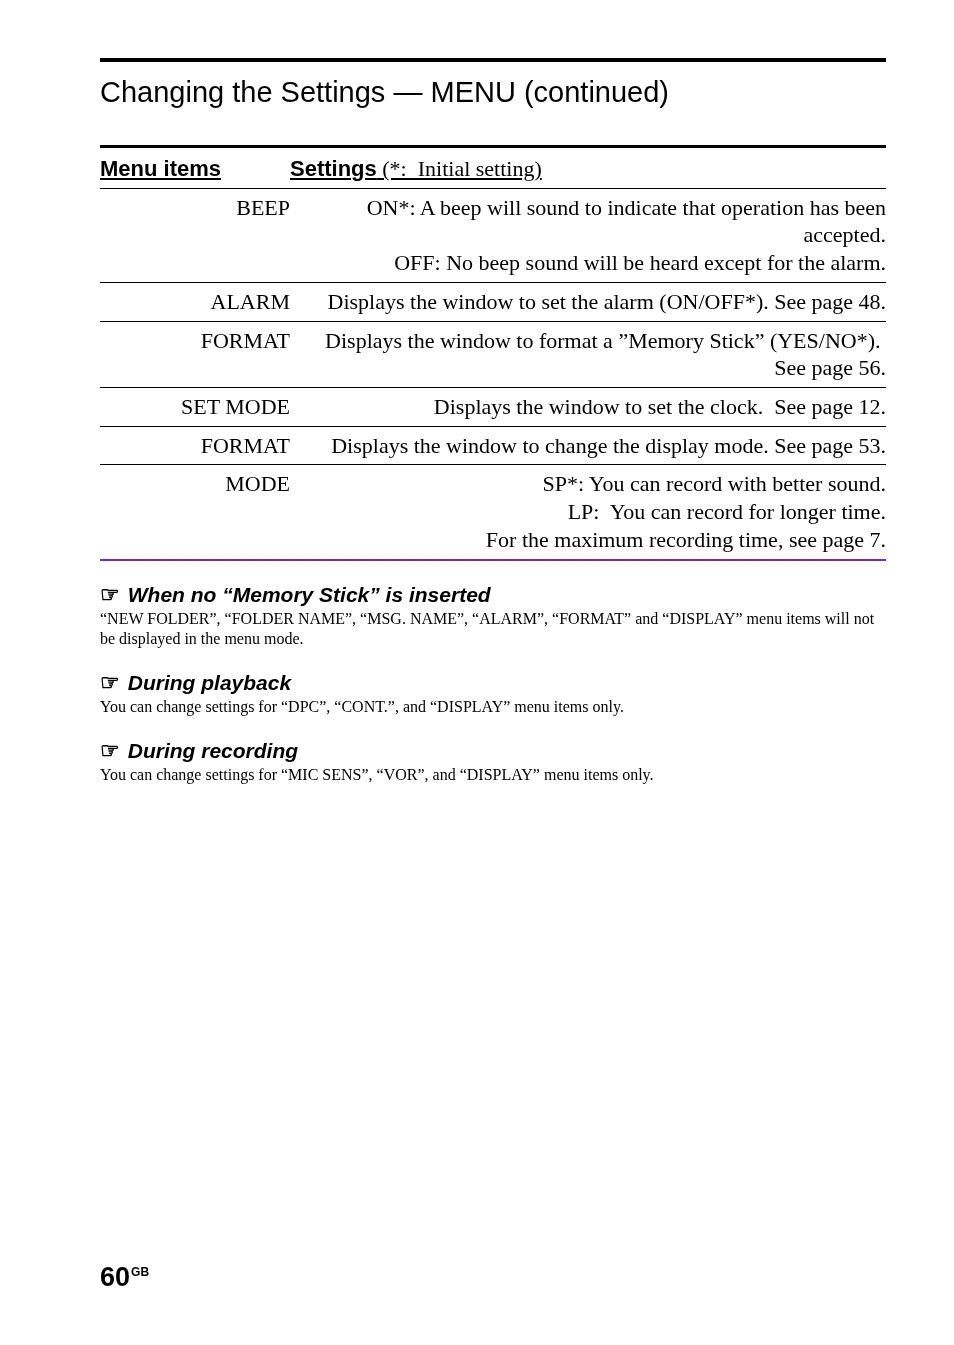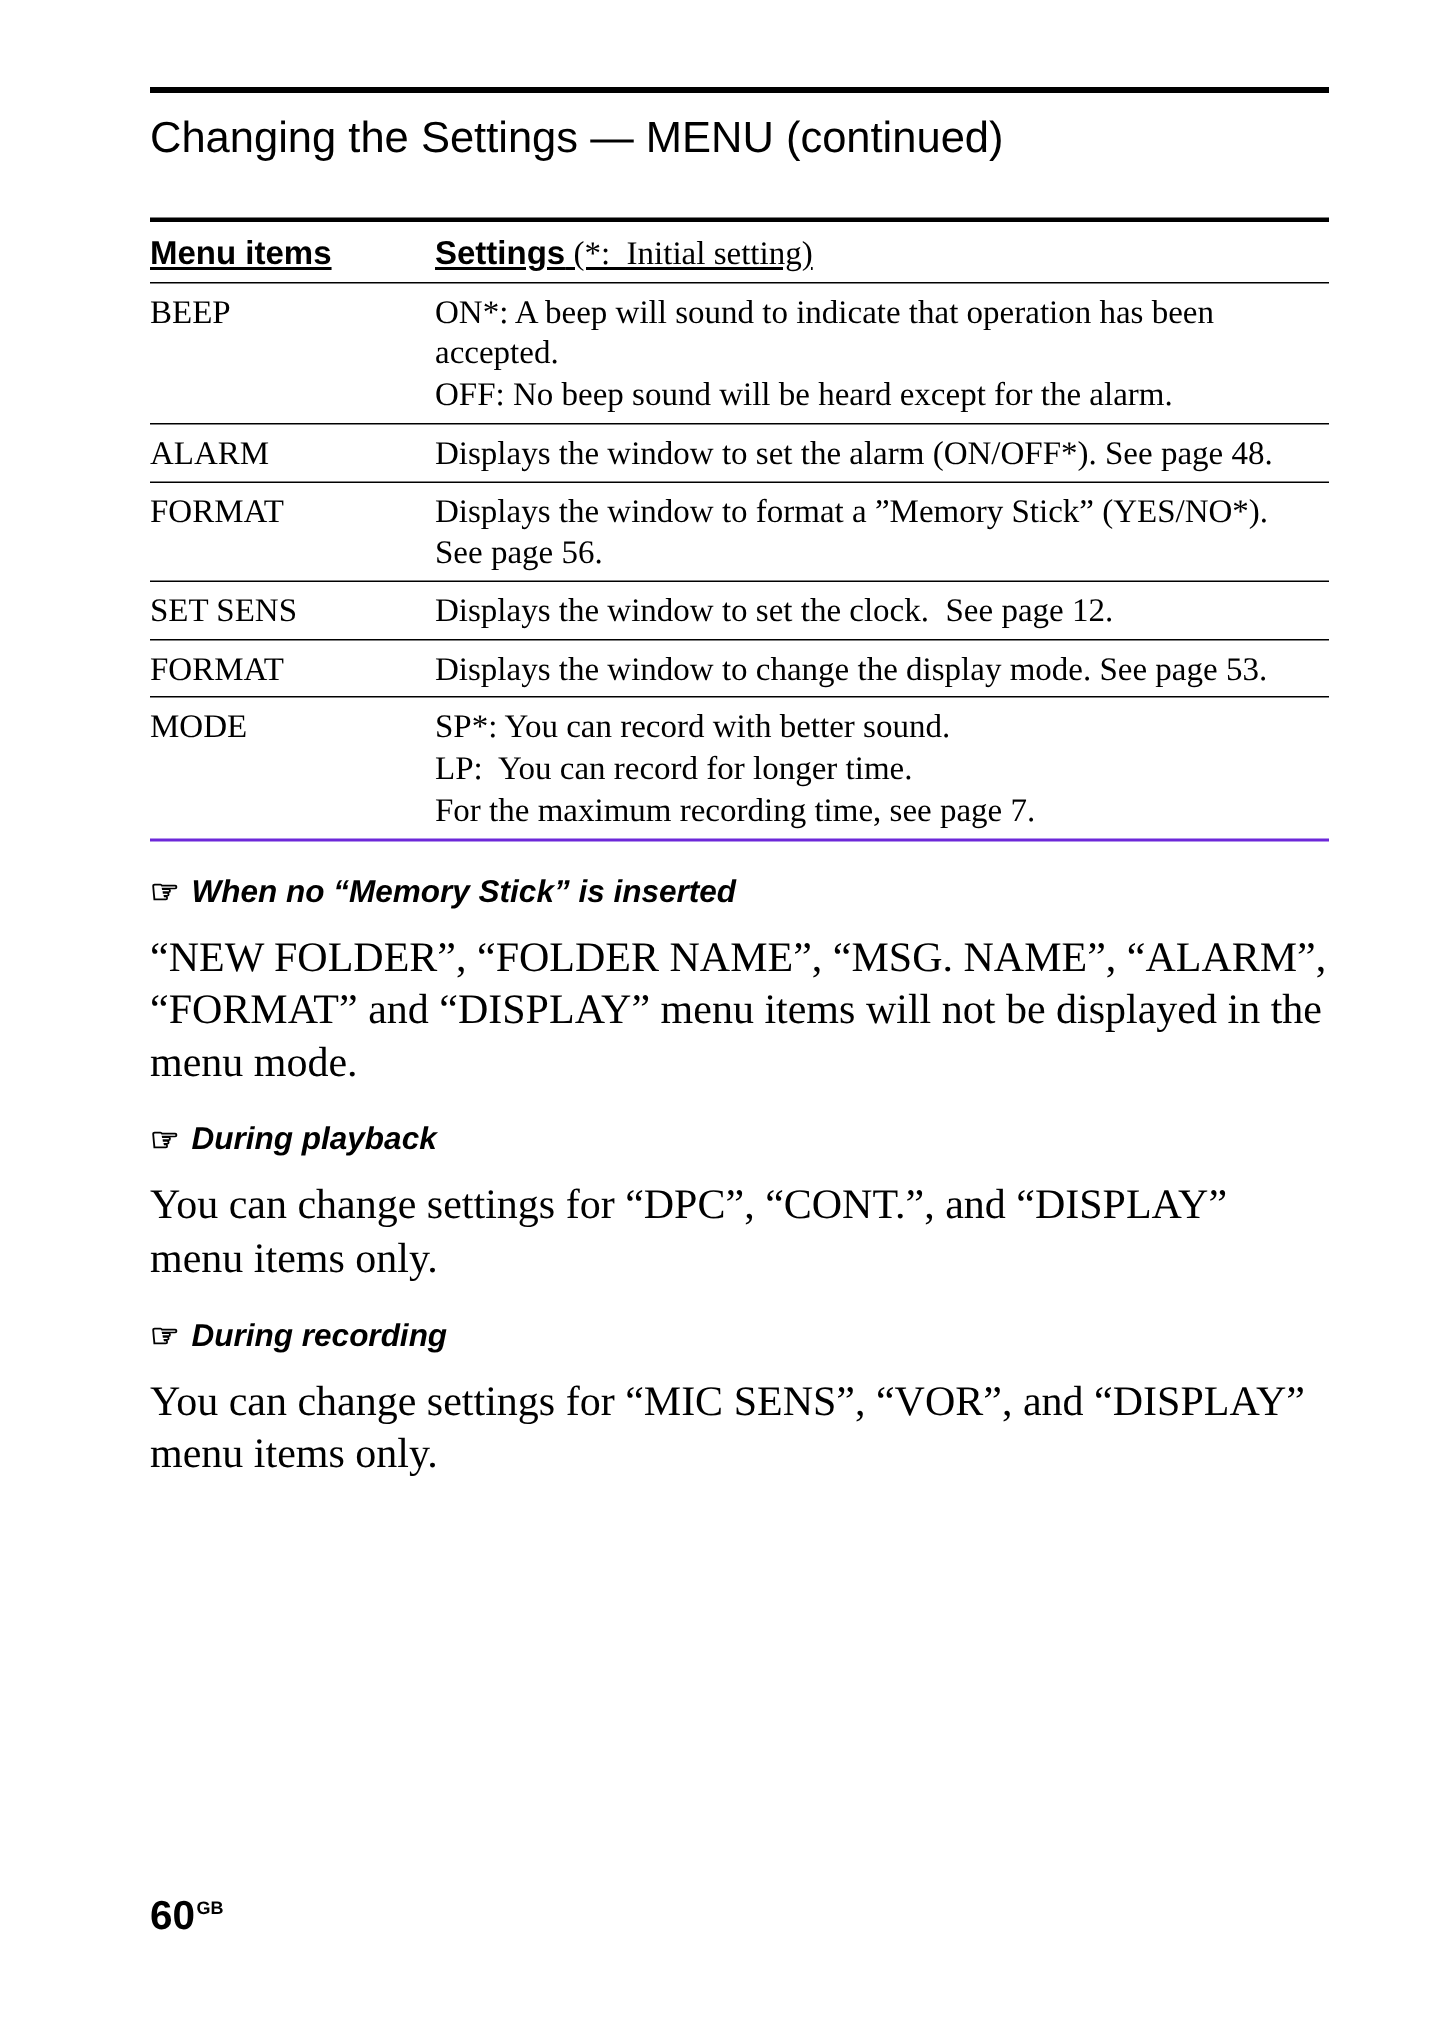--- a/index.html
+++ b/index.html
@@ -44,42 +44,43 @@
     font-weight: bold;
   }
   .settings-header-note {
     font-family: "Times New Roman", Georgia, serif;
     font-weight: normal;
   }
   tbody td {
     border-bottom: 1px solid #000;
     padding: 5px 0 5px 0;
     vertical-align: top;
+    text-align: right;
   }
   tbody tr:last-child td { border-bottom: 2px solid #6d28d9; }
   .section { margin-top: 22px; }
   .sec-head {
     font-family: Arial, Helvetica, sans-serif;
     font-weight: bold;
     font-style: italic;
     font-size: 21px;
     display: flex;
     align-items: center;
     gap: 8px;
   }
   .hand-icon {
     font-style: normal;
     font-size: 22px;
     line-height: 1;
   }
   .sec-body {
     font-family: "Times New Roman", Georgia, serif;
-    font-size: 28px;
+    font-size: 16px;
     line-height: 1.26;
-    margin-top: 14px;
+    margin-top: 2px;
   }
   .page-number {
     position: absolute;
     left: 100px;
     bottom: 52px;
     font-family: Arial, Helvetica, sans-serif;
     font-weight: bold;
     font-size: 27px;
   }
   .page-number sup {
@@ -113,21 +114,21 @@
     </tr>
     <tr>
       <td class="col-menu">ALARM</td>
       <td>Displays the window to set the alarm (ON/OFF*). See page 48.</td>
     </tr>
     <tr>
       <td class="col-menu">FORMAT</td>
       <td>Displays the window to format a ”Memory Stick” (YES/NO*).&nbsp; See page 56.</td>
     </tr>
     <tr>
-      <td class="col-menu">SET SENS</td>
+      <td class="col-menu">SET MODE</td>
       <td>Displays the window to set the clock.&nbsp; See page 12.</td>
     </tr>
     <tr>
       <td class="col-menu">FORMAT</td>
       <td>Displays the window to change the display mode. See page 53.</td>
     </tr>
     <tr>
       <td class="col-menu">MODE</td>
       <td>SP*: You can record with better sound.<br>LP:&nbsp; You can record for longer time.<br>For the maximum recording time, see page 7.</td>
     </tr>

